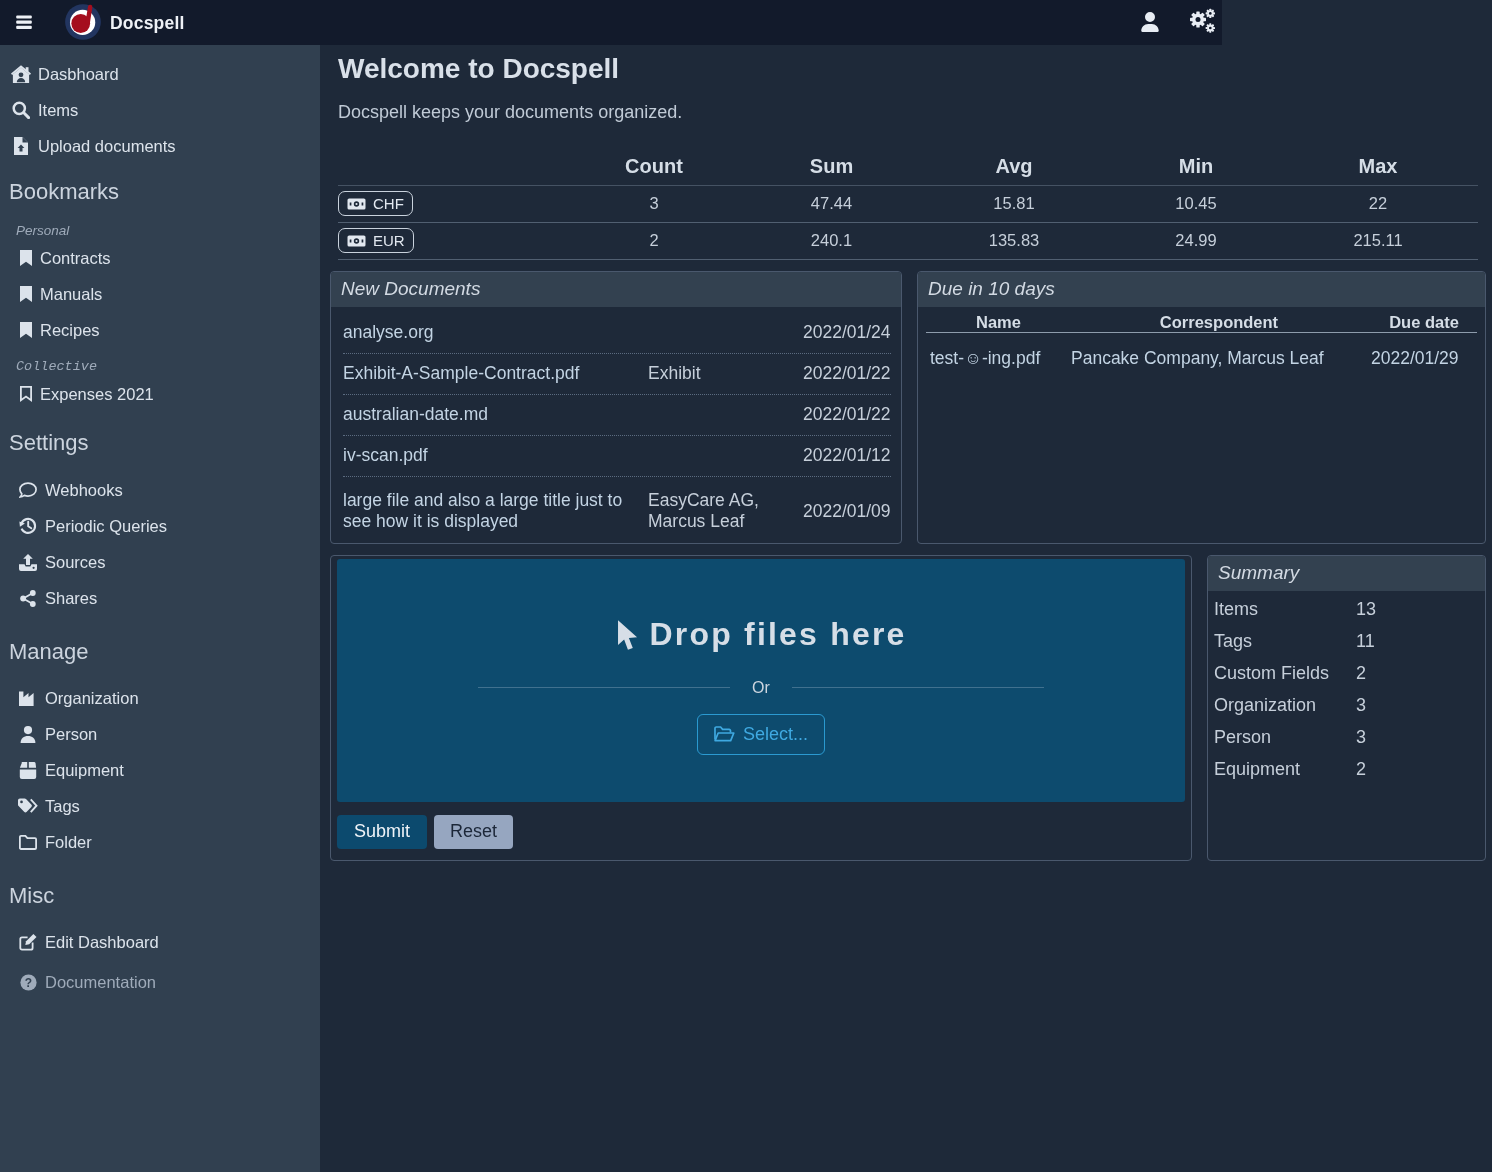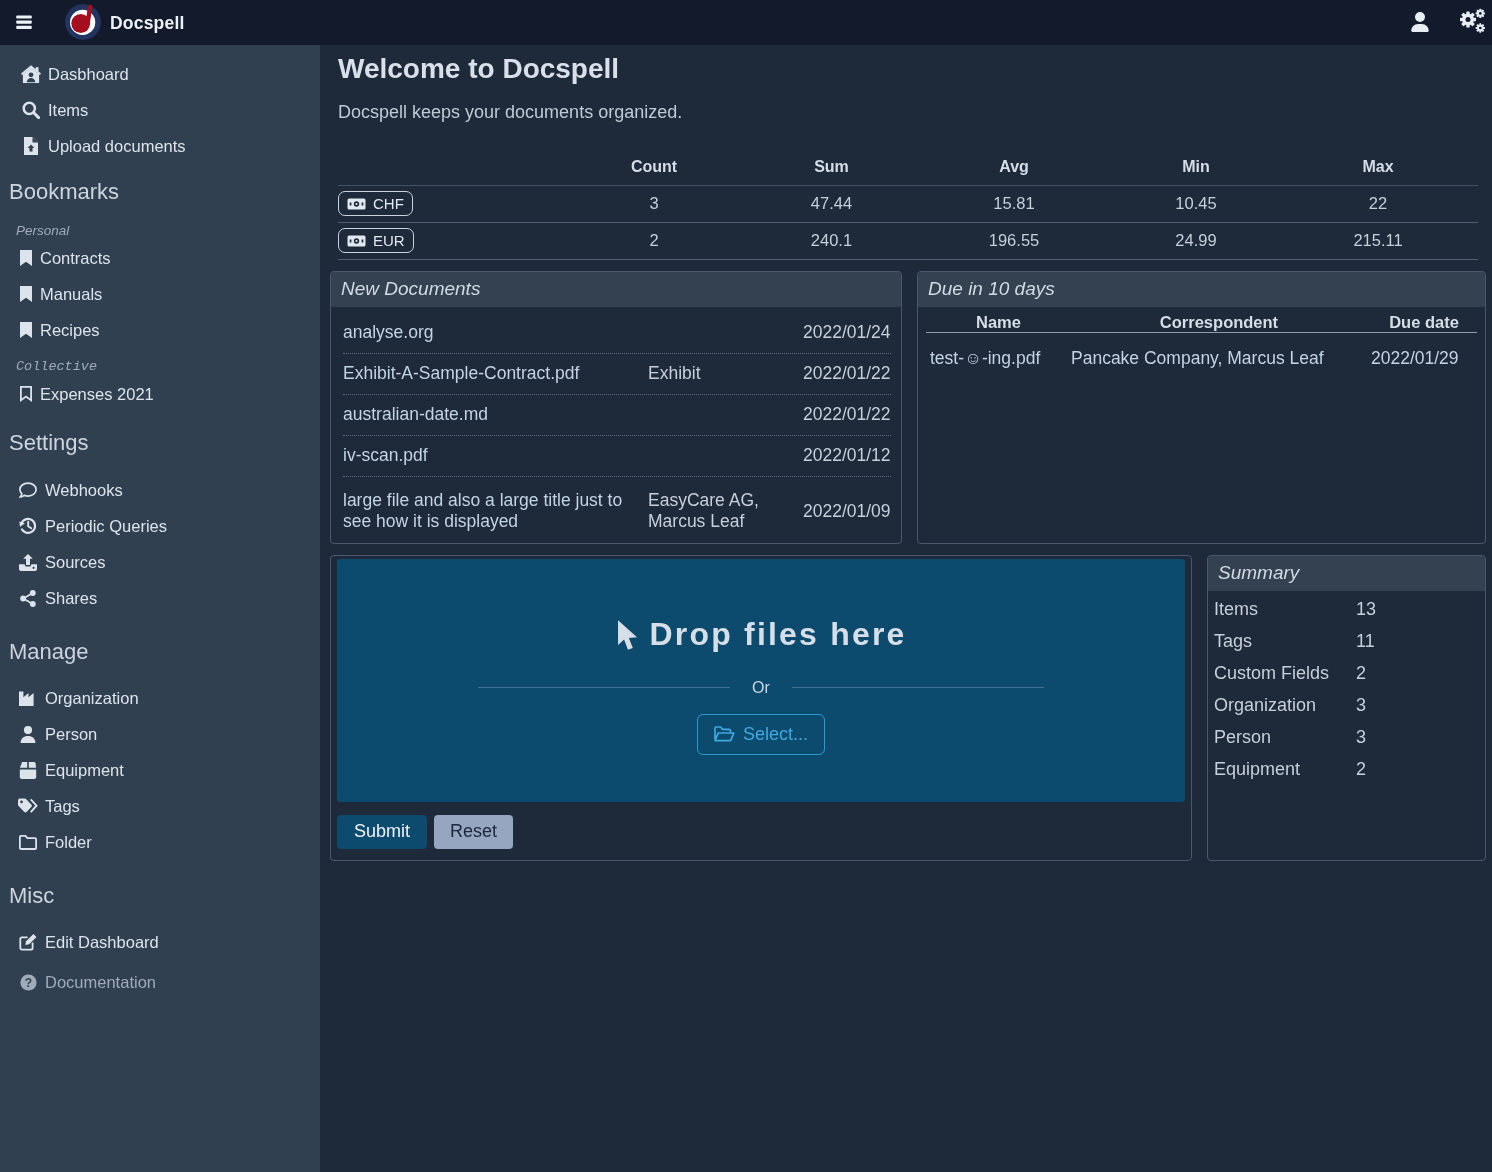--- a/index.html
+++ b/index.html
@@ -1,38 +1,38 @@
 <!DOCTYPE html>
 <html><head>
 <meta charset="utf-8">
 <style>
 * { margin:0; padding:0; box-sizing:border-box; }
 html,body { width:1492px; height:1172px; overflow:hidden; background:#1e2939; font-family:"Liberation Sans", sans-serif; }
-.topbar { position:absolute; left:0; top:0; width:1492px; height:45px; background:#121a2b; color:#e8edf4; }
+.topbar { position:absolute; left:0; top:0; width:1222px; height:45px; background:#121a2b; color:#e8edf4; }
 .burger { position:absolute; left:16px; top:15px; }
 .logo { position:absolute; left:64px; top:3px; width:38px; height:38px; }
 .brand { position:absolute; left:110px; top:13px; font-size:17.5px; font-weight:bold; color:#eef1f6; letter-spacing:0.2px; }
 .topicon-user { position:absolute; right:62px; top:12px; }
 .topicon-cogs { position:absolute; right:7px; top:8px; }
 
 .sidebar { position:absolute; left:0; top:45px; width:320px; height:1127px; background:#314050; color:#dde4ec; }
-.nav-item { height:36px; display:flex; align-items:center; padding-left:21px; font-size:16.5px; color:#dce3eb; }
+.nav-item { height:36px; display:flex; align-items:center; padding-left:11px; font-size:16.5px; color:#dce3eb; }
 .nav-item.g2 { padding-left:18px; }
 .nav-item .ic { width:20px; display:flex; justify-content:center; margin-right:7px; flex:none; }
 .sec-head { font-size:22px; color:#ccd4de; padding-left:9px; height:30px; display:flex; align-items:center; }
 .sub-head { font-style:italic; font-size:13.5px; color:#9fabba; padding-left:16px; height:18px; display:flex; align-items:center; }
 .bm-item { height:36px; display:flex; align-items:center; padding-left:20px; font-size:16.5px; color:#dce3eb; }
 .bm-item .ic { width:12px; display:flex; justify-content:center; margin-right:8px; flex:none; }
 
 .content { position:absolute; left:320px; top:45px; width:1172px; height:1127px; background:#1e2939; padding:0 6px 0 10px; color:#c6cfda; }
 h1 { font-size:28px; font-weight:bold; color:#d9e0e9; margin:8px 8px 0 8px; }
 .subtitle { font-size:18px; color:#c0cad6; margin:17px 8px 0 8px; }
 
 table.stats { width:1140px; margin:26px 8px 0 8px; border-collapse:collapse; font-size:16.5px; }
-table.stats th { font-weight:bold; font-size:16px; color:#d5dde6; text-align:center; padding:0; height:36px; border-bottom:1px solid #455263; }
+table.stats th { font-weight:bold; font-size:20px; color:#d5dde6; text-align:center; padding:0; height:36px; border-bottom:1px solid #455263; }
 table.stats td { text-align:center; height:37px; border-bottom:1px solid #515f71; color:#c6cfda; }
 table.stats th.lbl, table.stats td.lbl { text-align:left; }
 table.stats th.last, table.stats td.last { padding-right:9px; }
 .badge { display:inline-flex; align-items:center; gap:7px; border:1px solid #c9d2dd; border-radius:7px; padding:3px 8px; font-size:15px; color:#e2e8f0; }
 
 .panelrow { display:flex; margin-top:11px; gap:15px; }
 .panel { border:1px solid #4a586d; border-radius:4px; background:#1e2939; }
 .phead { background:#334150; height:35px; display:flex; align-items:center; padding-left:10px; font-style:italic; font-size:19px; color:#d3dae3; border-radius:3px 3px 0 0; }
 
 .ndpanel { width:572px; height:273px; }
@@ -282,21 +282,21 @@
                 <svg width="19" height="12" viewBox="0 0 19 12">
                   <rect x="0.5" y="0.5" width="18" height="11" rx="1.6" fill="#e2e8f0"></rect>
                   <circle cx="9.5" cy="6" r="2.7" fill="#1e2939"></circle>
                   <circle cx="9.5" cy="6" r="1.1" fill="#e2e8f0"></circle>
                   <rect x="2.7" y="4.5" width="1.7" height="3" fill="#1e2939"></rect>
                   <rect x="14.6" y="4.5" width="1.7" height="3" fill="#1e2939"></rect>
                 </svg>
               </span>EUR</span></td>
           <td>2</td>
           <td>240.1</td>
-          <td>196.55</td>
+          <td>135.83</td>
           <td>24.99</td>
           <td class="last">215.11</td>
         </tr>
   </tbody>
     </table>
 
   <div class="panelrow">
     <div class="panel ndpanel">
       <div class="phead">New Documents</div>
       <div class="ndbody">

